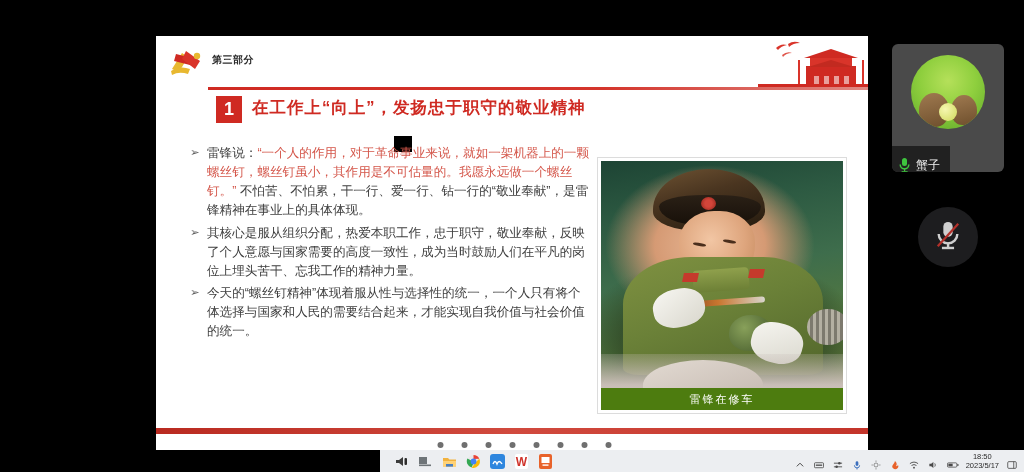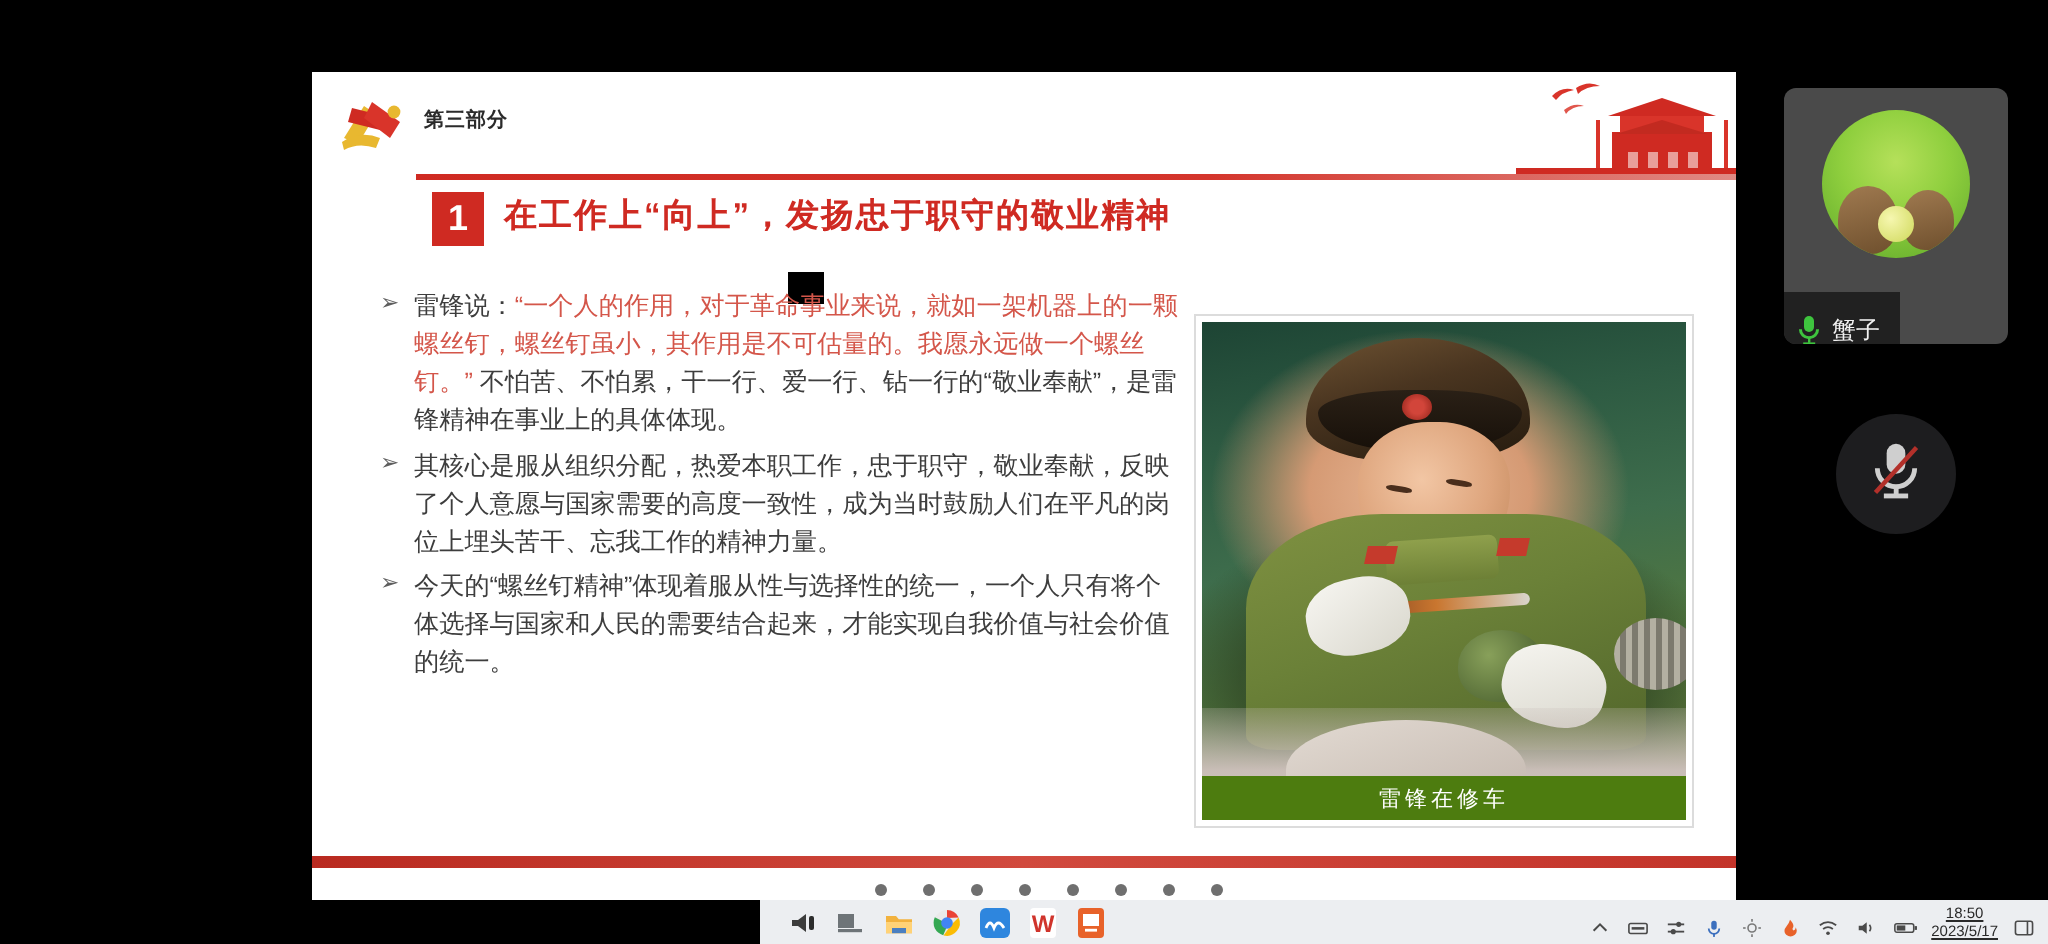--- a/index.html
+++ b/index.html
@@ -243,21 +243,21 @@
     background: #fbfcfd; border: 1px solid #d5d9de;
     display: flex; align-items: center; gap: 4px; padding-left: 6px;
   }
   .search-ph { font-size: 8px; color: #9aa0a6; }
   .tb-apps { display: flex; align-items: center; gap: 9px; margin-left: 14px; }
   .app-ic { width: 15px; height: 15px; border-radius: 3px; position: relative; }
   .tb-right {
     margin-left: auto; display: flex; align-items: center; gap: 8px; padding-right: 6px;
   }
   .tray-ic { width: 11px; height: 11px; position: relative; }
-  .clock { font-size: 7.5px; line-height: 1.25; color: #2a2a2a; text-align: center; text-decoration: underline; }
+  .clock { font-size: 7.5px; line-height: 1.25; color: #2a2a2a; text-align: center; }
 </style>
 </head>
 <body>
 
 <div id="screen">
 
   <div id="slide">
 
     <div class="slide-header">
       <div class="party-emblem">

